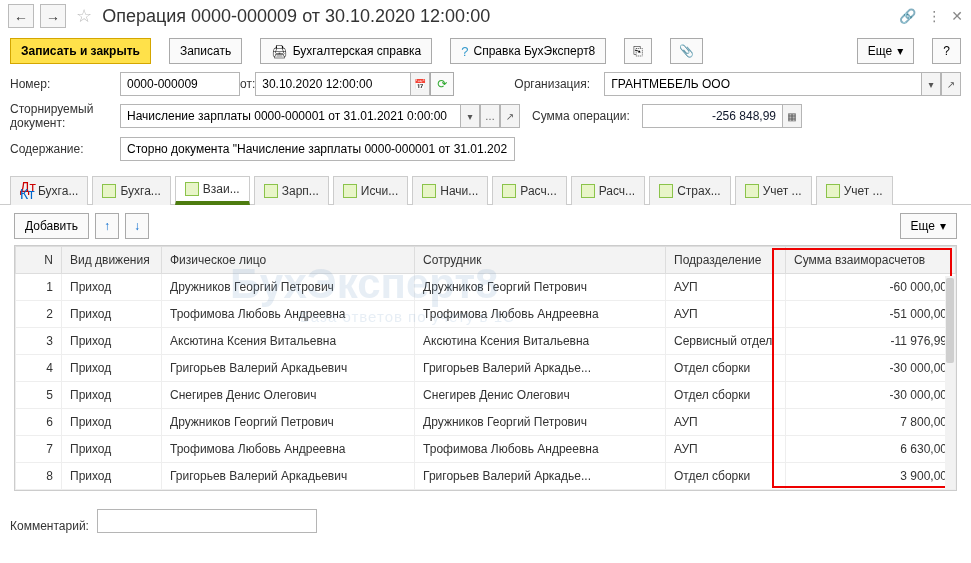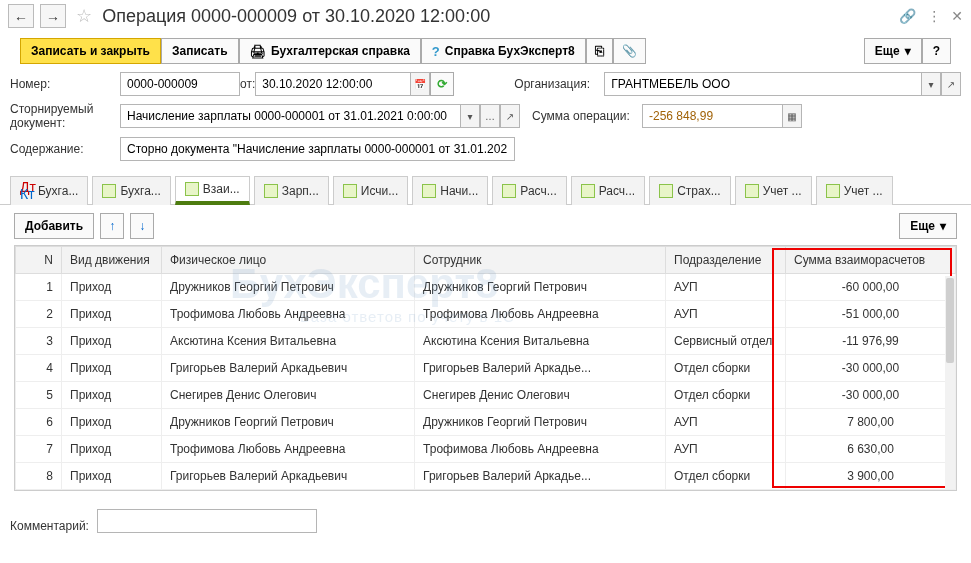--- a/index.html
+++ b/index.html
@@ -26,34 +26,33 @@
     font-size: 14px;
   }
   .star-icon { font-size: 18px; color: #bbb; margin: 0 4px; }
   .title-text { font-size: 18px; font-weight: normal; flex: 1; }
   .titlebar-right { display: flex; gap: 10px; color: #888; font-size: 14px; }
   .titlebar-right span { cursor: pointer; }
   
   .toolbar {
     display: flex;
     align-items: center;
-    padding: 6px 20px;
-    gap: 0;
+    padding: 6px 10px;
+    gap: 18px;
   }
   .btn {
     border: 1px solid #aaa;
     background: #fafafa;
     padding: 5px 10px;
     cursor: pointer;
     font-size: 12px;
     display: inline-flex;
     align-items: center;
     gap: 5px;
     height: 26px;
-    font-weight: bold;
   }
   .btn-primary {
     background: #ffe14a;
     border-color: #d4a600;
     font-weight: bold;
   }
   .btn-icon-only { padding: 4px 8px; }
   .icon { font-size: 13px; }
   
   .form-rows { padding: 2px 10px 8px; }
@@ -71,21 +70,21 @@
   .input-combo .input { border-right: none; }
   .combo-btn {
     width: 20px; height: 24px;
     border: 1px solid #b5b5b5;
     background: #f4f4f4;
     display: flex; align-items: center; justify-content: center;
     cursor: pointer;
     font-size: 10px;
     color: #555;
   }
-  .neg-amount { color: #a16207; }
+  .neg-amount { color: #0f172a; text-align: right; }
   
   .tabs-row {
     display: flex;
     padding: 0 10px;
     gap: 4px;
     border-bottom: 1px solid #ccc;
   }
   .tab {
     border: 1px solid #ccc;
     border-bottom: none;
@@ -131,21 +130,21 @@
     text-align: left;
     font-weight: normal;
     font-size: 12px;
   }
   td {
     border: 1px solid #eee;
     padding: 6px 8px;
     font-size: 12px;
   }
   th.num, td.num { text-align: right; width: 46px; }
-  td.amount { text-align: center; }
+  td.amount { text-align: right; }
   .col-highlight {
     position: absolute;
     border: 2px solid #e00;
     pointer-events: none;
     right: 4px; top: 2px;
     width: 180px;
     height: calc(100% - 4px);
   }
   .vscroll {
     position: absolute;

